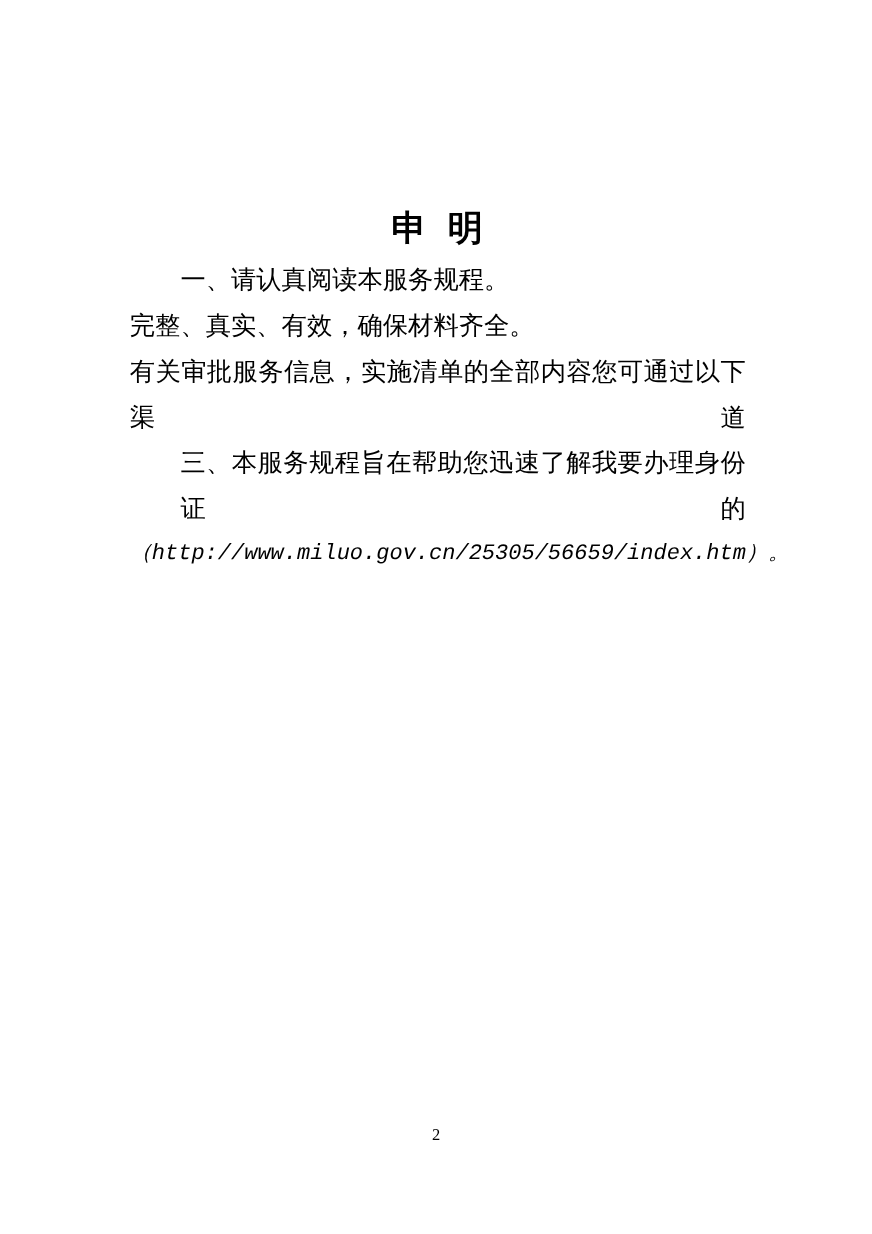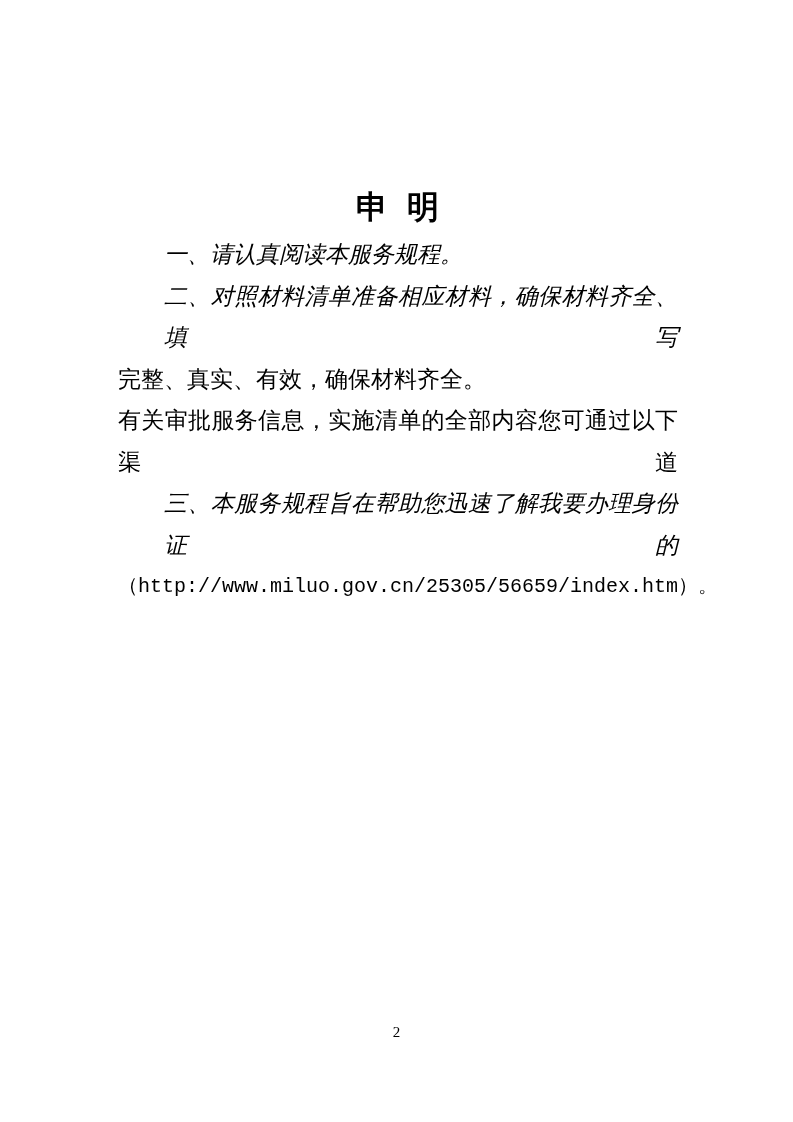--- a/index.html
+++ b/index.html
@@ -32,51 +32,50 @@
     letter-spacing: 1px;
     margin-bottom: 2px;
   }
   .line {
     font-size: 23px;
     line-height: 41.5px;
     white-space: pre-wrap;
   }
   .line.indent {
     padding-left: 46px;
-    font-style: italic;
   }
   .line.fill {
     text-align: justify;
     text-align-last: justify;
   }
   .line.url-line {
     font-family: "Liberation Mono", "DejaVu Sans Mono", monospace;
     font-size: 20px;
     letter-spacing: 0px;
+    font-style: italic;
   }
   .page-number {
     position: absolute;
     top: 1022px;
     left: 0;
     width: 100%;
     text-align: center;
     font-size: 15px;
     line-height: 20px;
   }
 </style>
 </head>
 <body>
 
 <div class="page">
   <div class="content">
     <div class="doc-title">申  明</div>
 
     <div class="line indent">一、请认真阅读本服务规程。</div>
 
-    <div class="line indent fill">二、对照材料清单准备相应材料，确保材料齐全、填写</div>
 
     <div class="line">完整、真实、有效，确保材料齐全。</div>
 
     <div class="line fill">有关审批服务信息，实施清单的全部内容您可通过以下渠道</div>
 
     <div class="line indent fill">三、本服务规程旨在帮助您迅速了解我要办理身份证的</div>
 
 
     <div class="line url-line">（http://www.miluo.gov.cn/25305/56659/index.htm）。</div>
   </div>

